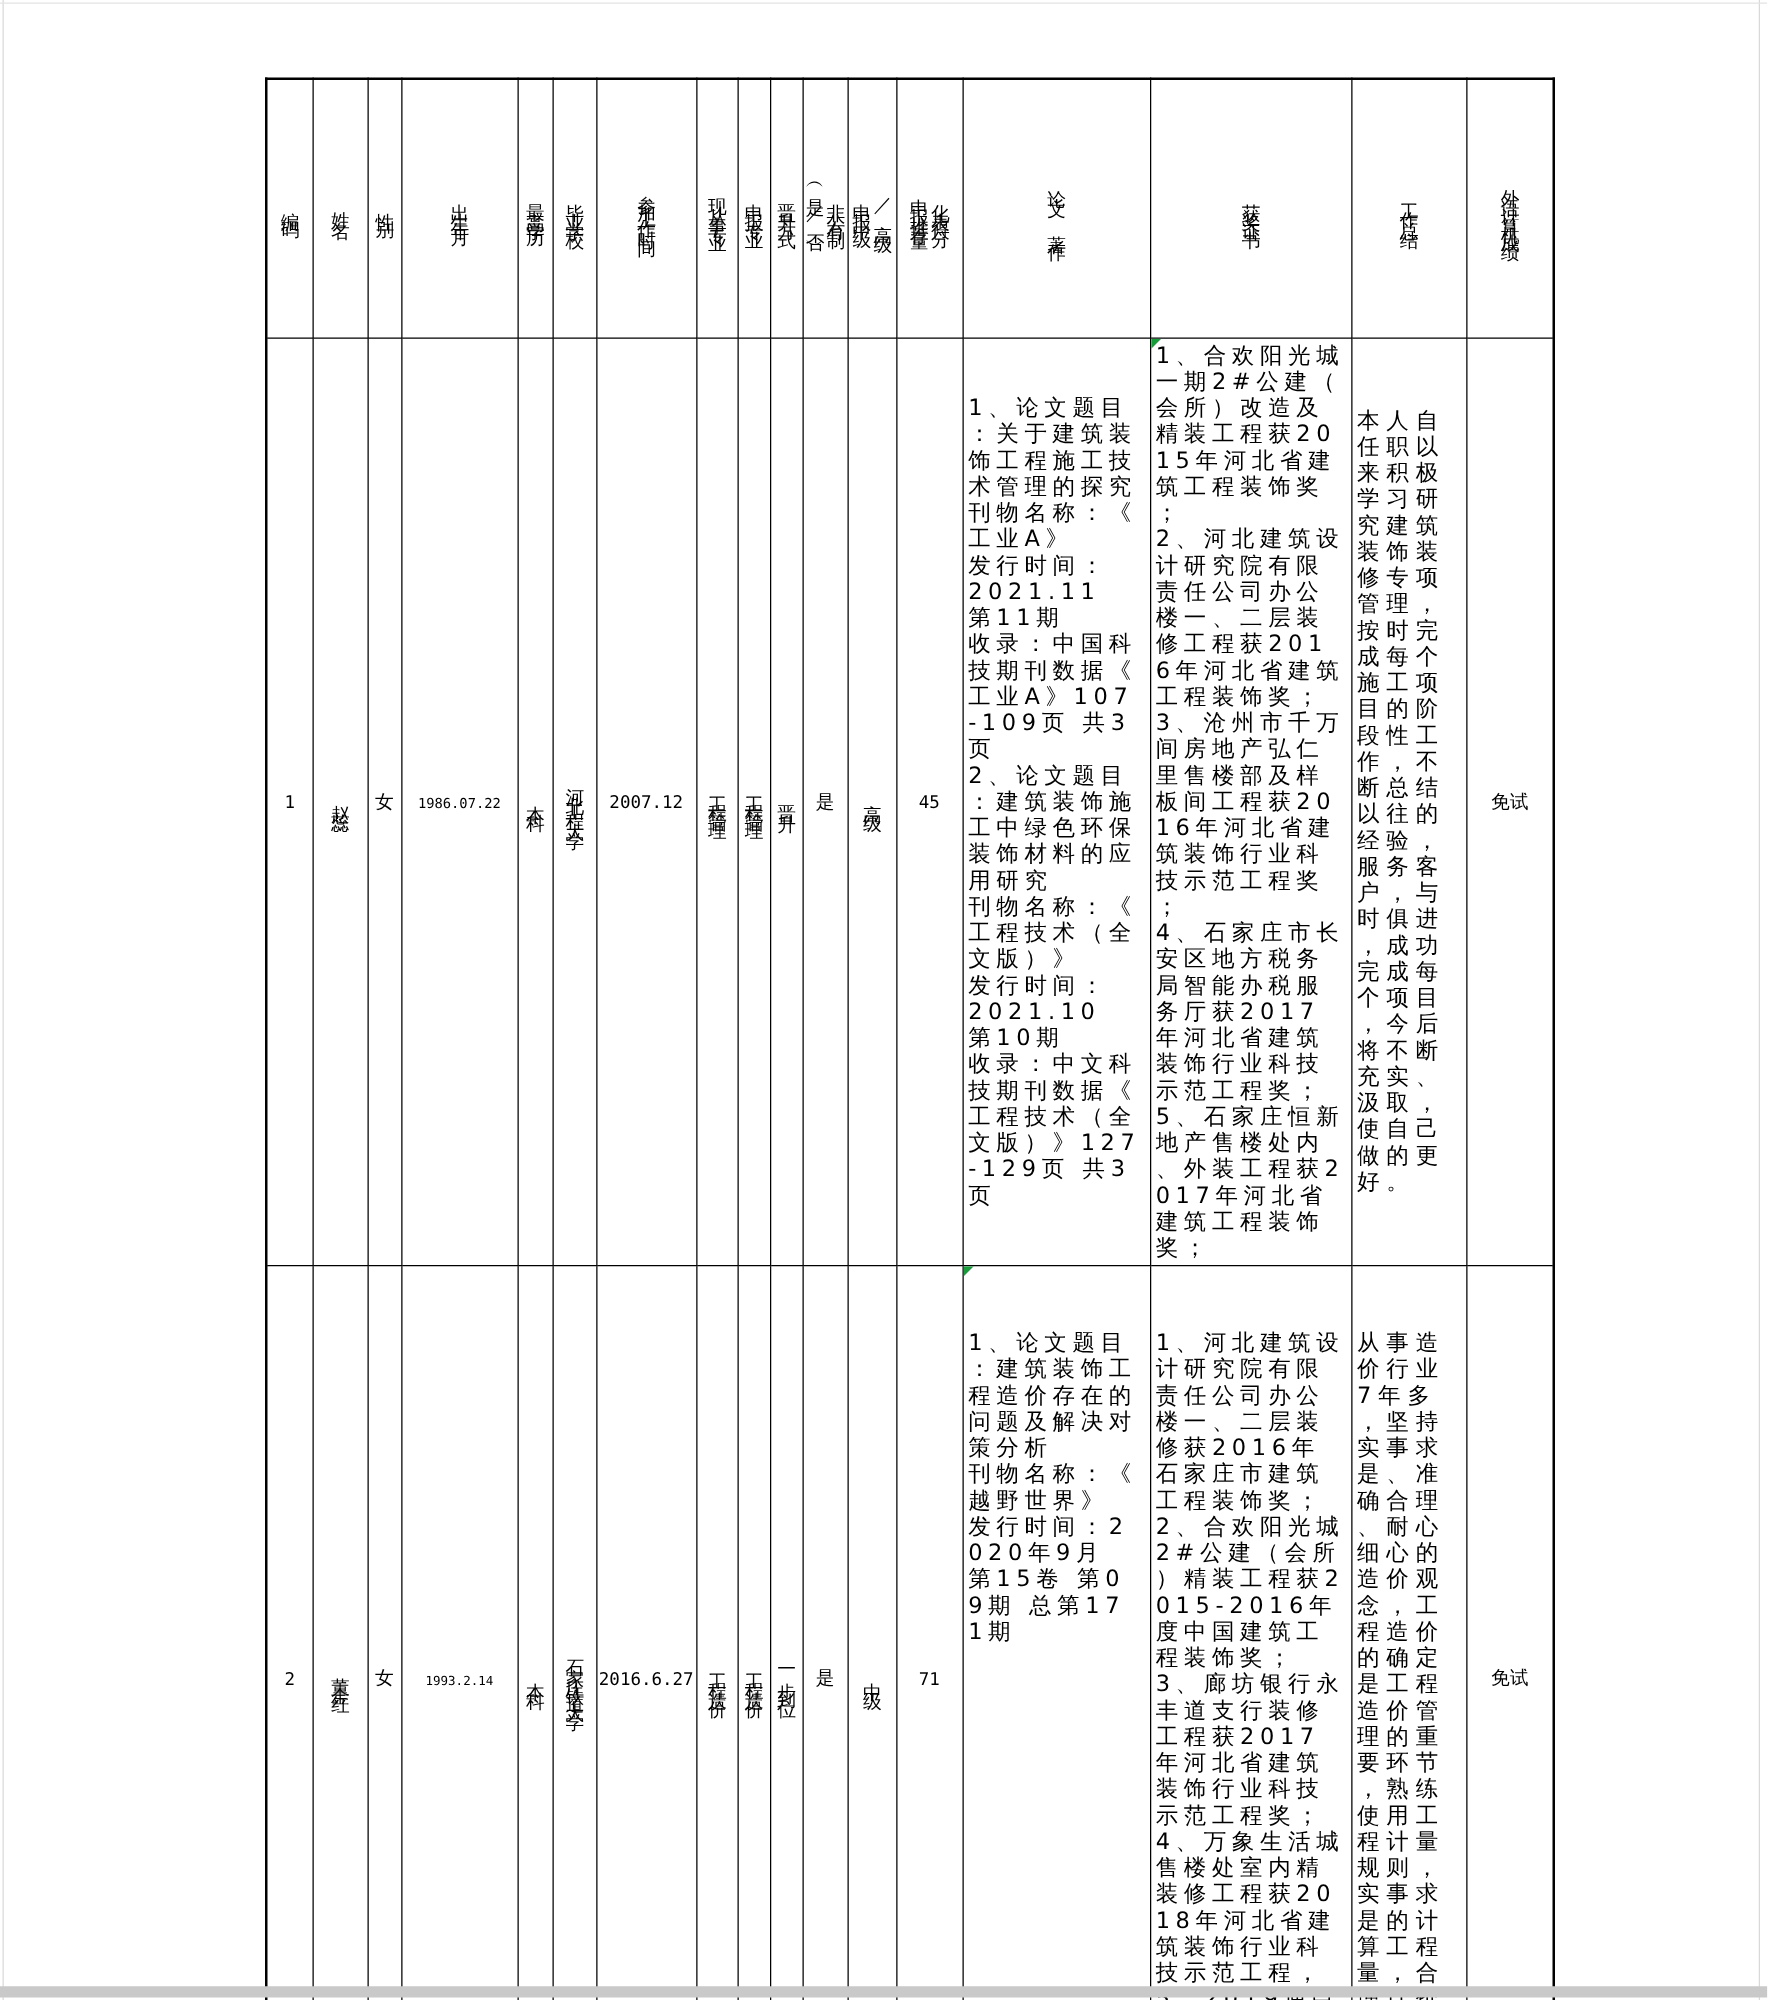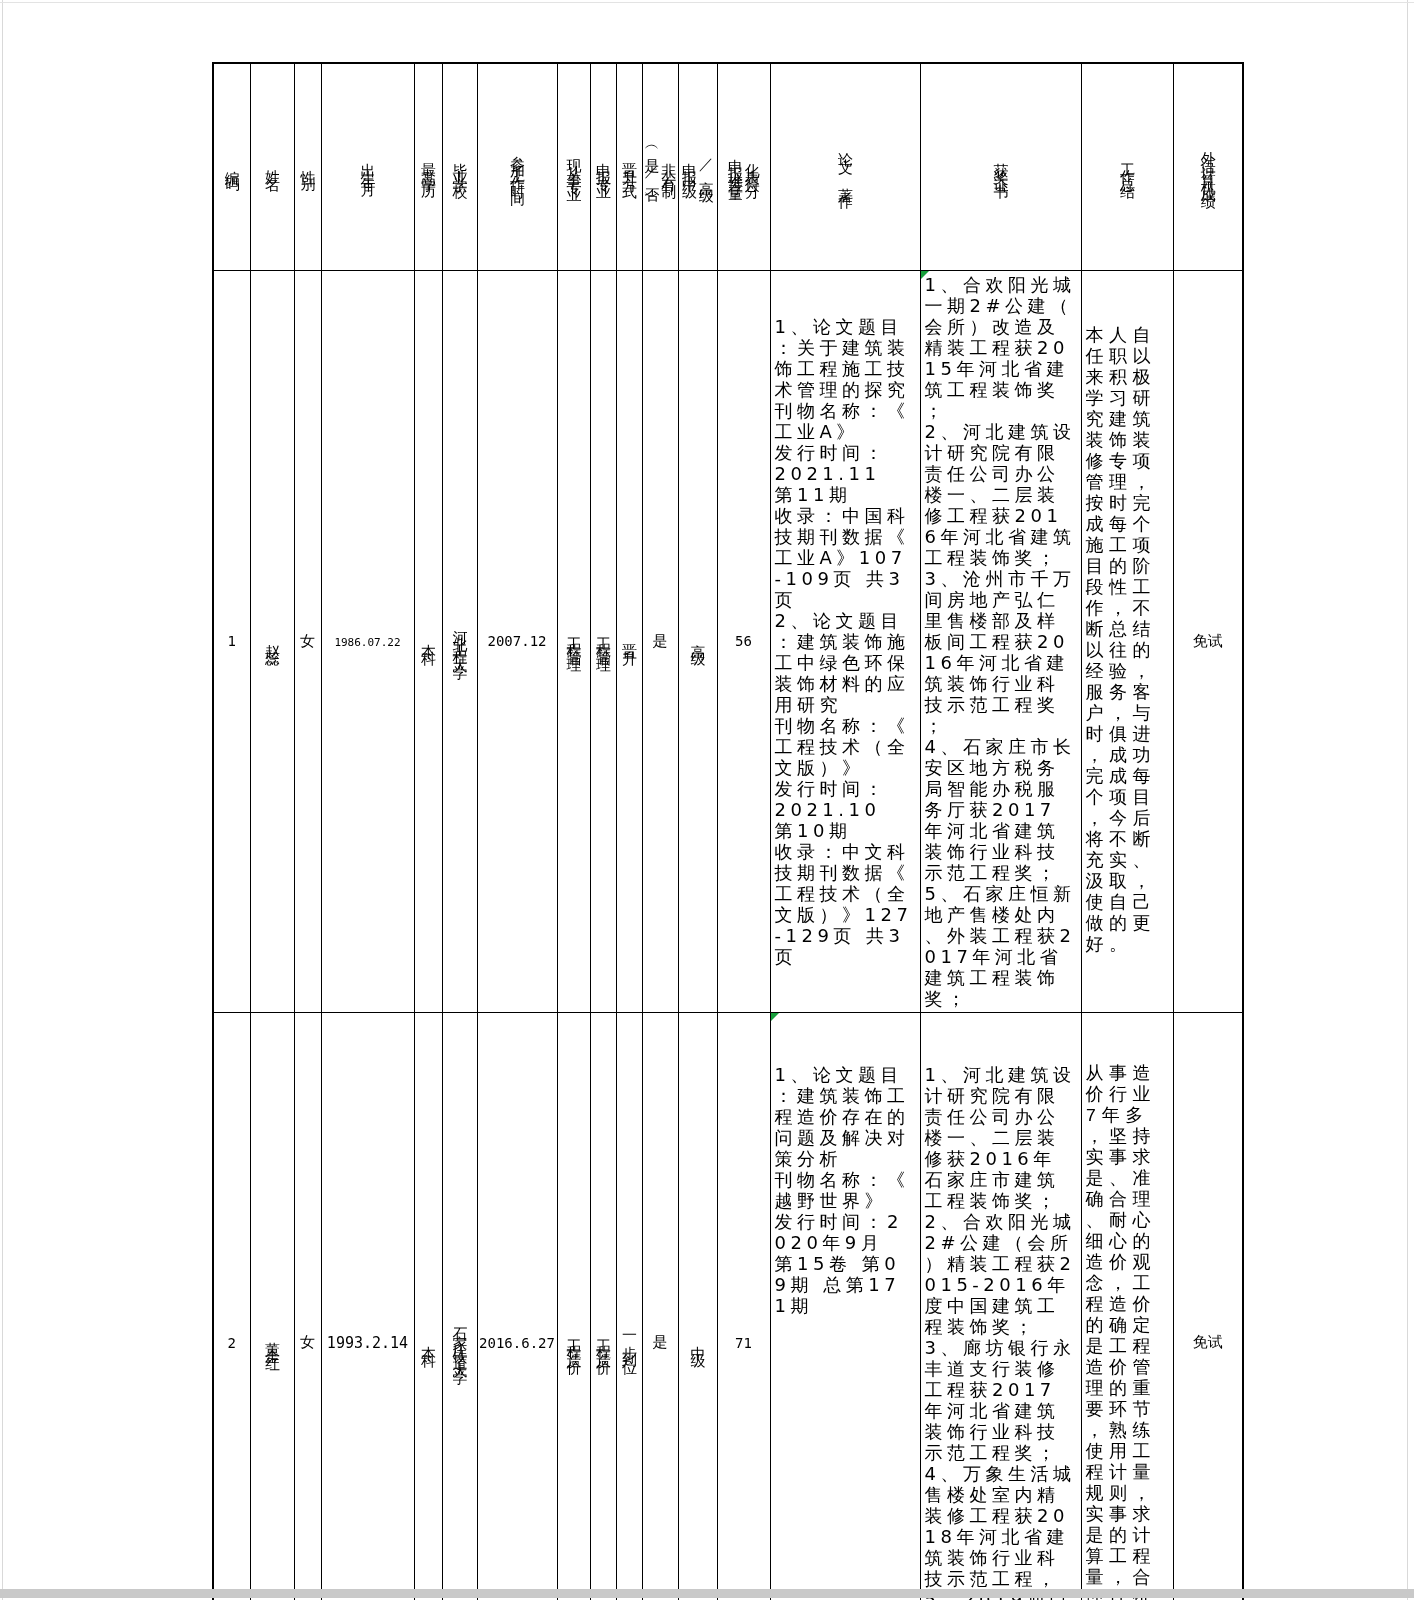--- a/index.html
+++ b/index.html
@@ -13,21 +13,21 @@
   table.sheet{position:absolute;left:212px;top:62px;border-collapse:collapse;table-layout:fixed;
         width:1030px;border:2px solid #000;}
   .sheet td,.sheet th{border:1px solid #000;padding:0;vertical-align:middle;text-align:center;
         font-weight:normal;font-size:15px;overflow:hidden;}
   
   .vtext{display:inline-block;writing-mode:vertical-lr;text-orientation:mixed;
         white-space:pre-line;letter-spacing:7px;line-height:1.12;font-size:15px;}
   
   .para{display:block;text-align:left;font-size:18px;line-height:21px;letter-spacing:4.5px;
         word-break:break-all;line-break:anywhere;white-space:pre-line;padding:3px 4px;}
-  .sum .para{letter-spacing:5.5px;font-family:Liberation Mono, monospace;}
+  .sum .para{letter-spacing:5.5px;}
   td.cellrel{position:relative;}
   
   .box2{height:612px;overflow:hidden;margin-top:48px;}
   .box2.mid{display:flex;align-items:flex-start;}
   .num{font-family:"DejaVu Sans Mono",monospace;font-size:14px;letter-spacing:0;}
   .marker{position:absolute;top:0;left:0;width:0;height:0;
         border-top:8px solid #169e3a;border-right:8px solid transparent;}
   .hcell{height:207px;}
 </style>
 </head>
@@ -89,21 +89,21 @@
       <td><span>女</span></td>
       <td><span class="num" style="font-size:11px">1986.07.22</span></td>
       <td><span class="vtext">本科</span></td>
       <td><span class="vtext">河北工程大学</span></td>
       <td><span class="num">2007.12</span></td>
       <td><span class="vtext">工程管理</span></td>
       <td><span class="vtext">工程管理</span></td>
       <td><span class="vtext">晋升</span></td>
       <td><span>是</span></td>
       <td><span class="vtext">高级</span></td>
-      <td><span class="num">56</span></td>
+      <td><span class="num">45</span></td>
       <td>
             <span class="para">1、论文题目：关于建筑装饰工程施工技术管理的探究
 刊物名称：《工业A》
 发行时间：
 2021.11
 第11期
 收录：中国科技期刊数据《工业A》107-109页 共3页
 2、论文题目：建筑装饰施工中绿色环保装饰材料的应用研究
 刊物名称：《工程技术（全文版）》
 发行时间：
@@ -122,21 +122,21 @@
       <td class="sum">
             <span class="para">本人自任职以来积极学习研究建筑装饰装修专项管理，按时完成每个施工项目的阶段性工作，不断总结以往的经验，服务客户，与时俱进，成功完成每个项目，今后将不断充实、汲取，使自己做的更好。</span>
           </td>
       <td><span>免试</span></td>
     </tr>
 
     <tr style="height:614px">
       <td><span class="num">2</span></td>
       <td><span class="vtext">董金红</span></td>
       <td><span>女</span></td>
-      <td><span class="num" style="font-size:15px">1993.2.14</span></td>
+      <td><span class="num" style="font-size:10px">1993.2.14</span></td>
       <td><span class="vtext">本科</span></td>
       <td><span class="vtext">石家庄铁道大学</span></td>
       <td><span class="num">2016.6.27</span></td>
       <td><span class="vtext">工程造价</span></td>
       <td><span class="vtext">工程造价</span></td>
       <td><span class="vtext">一步到位</span></td>
       <td><span>是</span></td>
       <td><span class="vtext">中级</span></td>
       <td><span class="num">71</span></td>
       <td class="cellrel" style="vertical-align:top">

